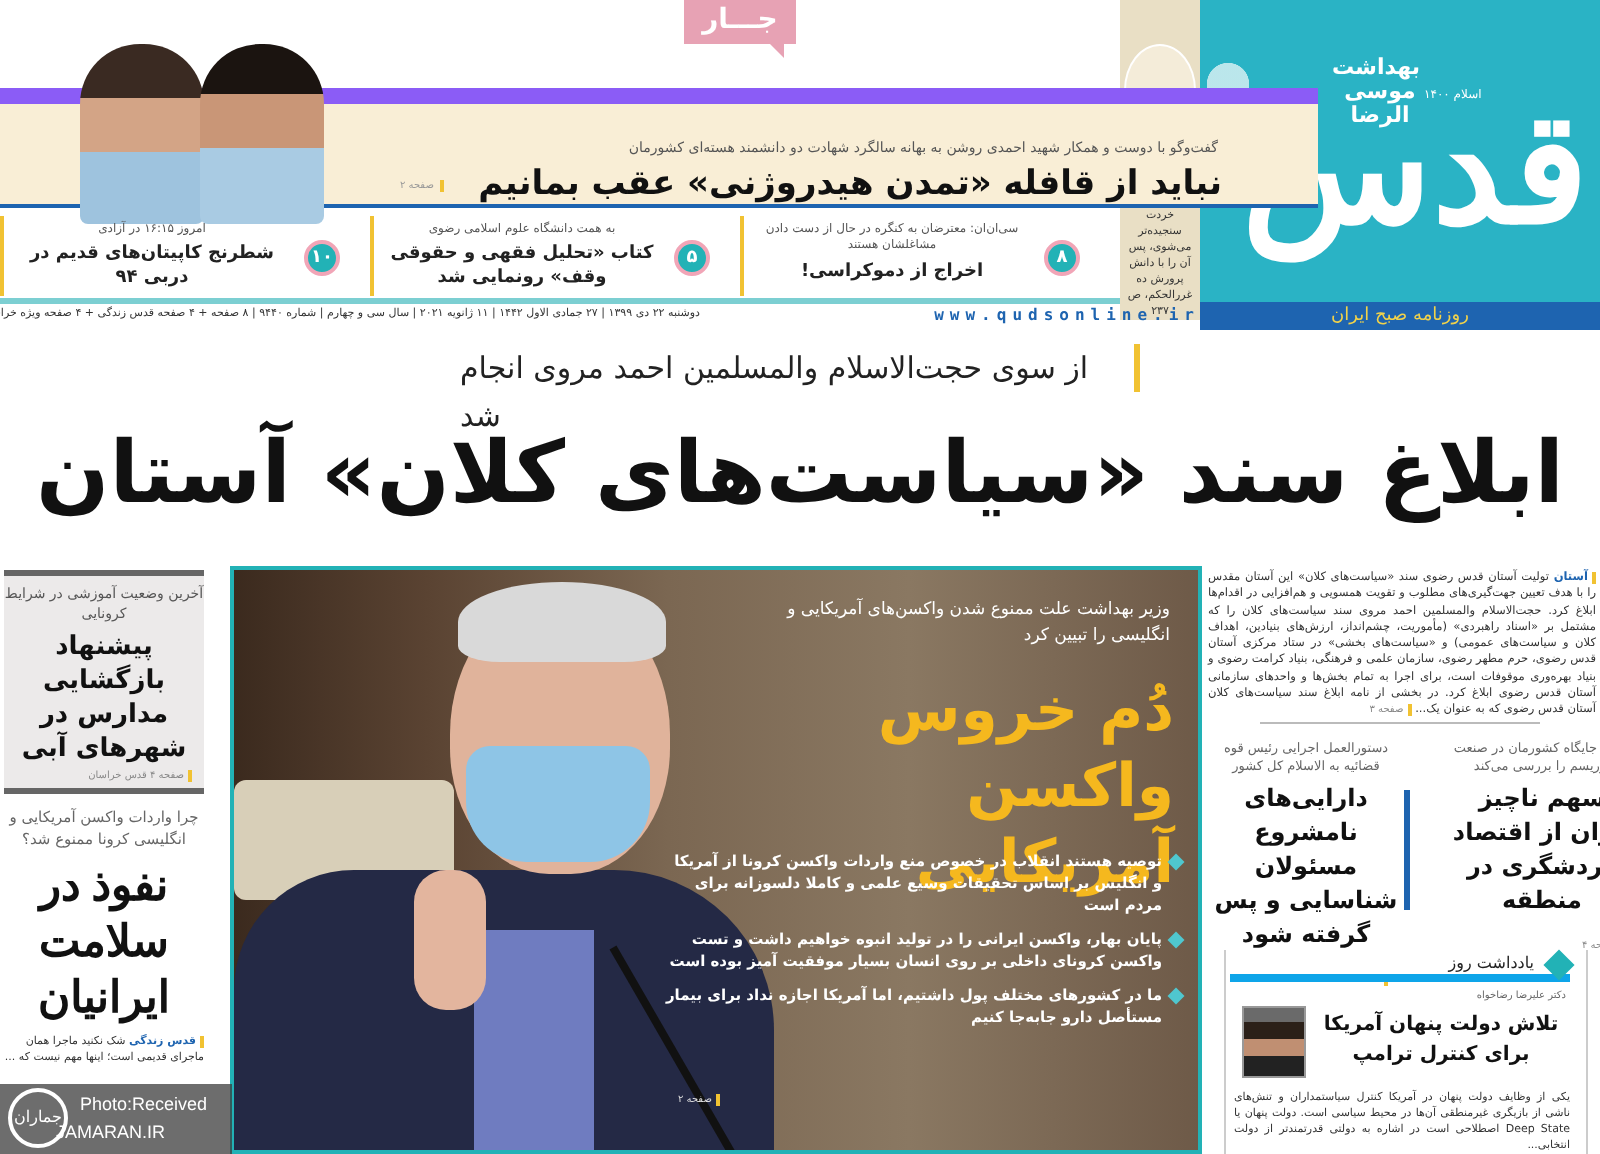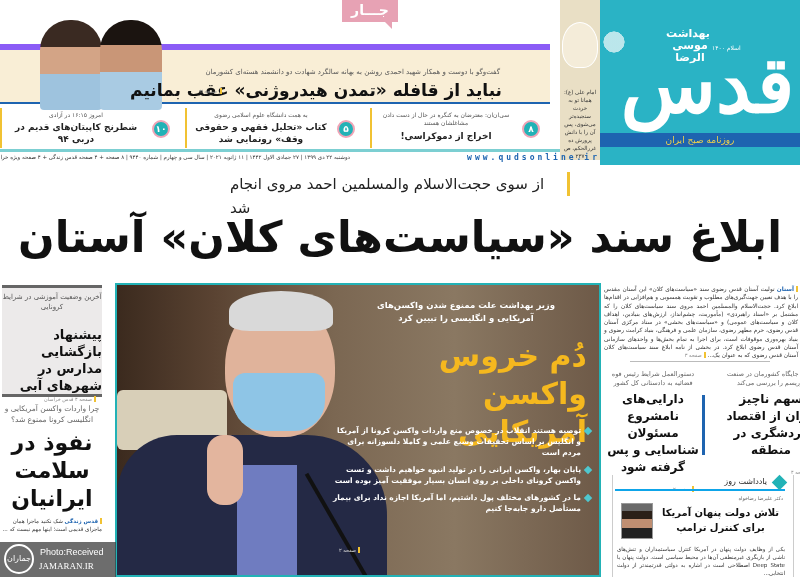--- a/index.html
+++ b/index.html
@@ -12,36 +12,36 @@
   
   #masthead { left: 600px; top: 0; width: 200px; height: 165px; background: #2ab3c5; }
   #masthead .pattern { position: absolute; left: 0; top: 20px; width: 28px; height: 44px;
     background: radial-gradient(circle at 50% 50%, #dff3f5 0 40%, transparent 41%); opacity: .8; }
   #masthead .logo-text { position: absolute; left: 20px; top: 25px; width: 175px; height: 120px;
     color: #ffffff; font-family: "DejaVu Serif", serif; font-size: 78px; font-weight: bold;
     line-height: 120px; text-align: center; letter-spacing: -4px; }
   #masthead .emblem { position: absolute; left: 70px; top: 28px; color: #ffffff; font-size: 11px;
     line-height: 12px; font-weight: bold; text-align: center; width: 40px; }
   #masthead .emblem-small { position: absolute; left: 112px; top: 44px; color: #fff; font-size: 6px; }
-  #masthead .tagline-bar { position: absolute; left: 0; bottom: 18px; width: 200px; height: 14px;
+  #masthead .tagline-bar { position: absolute; left: 0; bottom: 0; width: 200px; height: 14px;
     background: #1e64b0; color: #f2d34a; font-size: 9px; text-align: center; line-height: 14px; letter-spacing: 2px; }
 
   #quote-col { left: 560px; top: 0; width: 40px; height: 160px; background: #e9dfc5; }
   #quote-col .ornament { position: absolute; top: 22px; left: 2px; width: 36px; height: 46px;
     border: 1px solid #fff; border-radius: 50% 50% 40% 40%; background: #f4ecd9; }
   #quote-col .quote { position: absolute; top: 88px; left: 2px; width: 36px; font-size: 5.5px;
     line-height: 8px; color: #333; text-align: center; }
 
   
   #jar-badge { left: 342px; top: 0; width: 56px; height: 22px; background: #e7a2b4; color: #fff;
     font-size: 14px; font-weight: bold; text-align: center; line-height: 20px; }
   #jar-badge::after { content: ""; position: absolute; right: 6px; bottom: -7px;
     border-left: 7px solid transparent; border-top: 7px solid #e7a2b4; }
-  #feature-top { left: 0; top: 44px; width: 550px; height: 60px; background: #f9eed6;
-    border-top: 6px solid #8b5cf6; border-bottom: 2px solid #1e64b0; }
+  #feature-top { left: 0; top: 44px; width: 659px; height: 60px; background: #f9eed6;
+    border-top: 8px solid #8b5cf6; border-bottom: 2px solid #1e64b0; }
   #feature-top .portrait { position: absolute; top: -30px; width: 62px; height: 90px; border-radius: 30px 30px 4px 4px; }
   #feature-top .p1 { left: 40px; background: linear-gradient(#3a2a22 0 30%, #d3a486 30% 60%, #9ec3de 60%); }
   #feature-top .p2 { left: 100px; background: linear-gradient(#1b1410 0 28%, #c99677 28% 58%, #a9cbe3 58%); }
   #feature-top .kicker { position: absolute; right: 50px; top: 18px; font-size: 7px; color: #555; white-space: nowrap; }
   #feature-top .headline { position: absolute; right: 48px; top: 30px; font-size: 17px; font-weight: bold; color: #111; white-space: nowrap; }
   #feature-top .pageref { position: absolute; left: 200px; top: 38px; font-size: 5px; color: #999;
     border-right: 2px solid #f1c232; padding-right: 3px; }
 
   
   #teasers { left: 0; top: 108px; width: 550px; height: 40px; }
@@ -62,43 +62,43 @@
   #sub-headline { left: 230px; top: 172px; width: 340px; height: 24px; font-size: 15px; color: #222;
     text-align: left; border-right: 3px solid #f1c232; line-height: 24px; }
   #main-headline { left: 4px; top: 205px; width: 792px; height: 64px; font-size: 43px; font-weight: 900;
     color: #111; text-align: center; line-height: 64px; letter-spacing: -1px; font-family: "DejaVu Sans", sans-serif; }
 
   
   #left-col { left: 0; top: 285px; width: 112px; height: 360px; }
   #left-box { position: absolute; left: 2px; top: 0; width: 100px; height: 112px; background: #eceaea;
     border-top: 3px solid #666; border-bottom: 3px solid #666; }
   #left-box .kick { font-size: 7px; color: #555; text-align: center; margin-top: 4px; line-height: 10px; }
-  #left-box .title { font-size: 13px; font-weight: bold; color: #111; text-align: right; line-height: 17px; margin-top: 14px; }
+  #left-box .title { font-size: 13px; font-weight: bold; color: #111; text-align: center; line-height: 17px; margin-top: 3px; }
   #left-box .ref { font-size: 5px; color: #888; text-align: right; margin: 2px 6px 0 0; border-right: 2px solid #f1c232; padding-right: 2px; }
   #left-story { position: absolute; left: 2px; top: 118px; width: 100px; }
   #left-story .kick { font-size: 7.5px; color: #666; text-align: center; line-height: 11px; }
-  #left-story .title { font-size: 22px; font-weight: bold; color: #111; text-align: center; line-height: 28px; margin-top: 4px; }
+  #left-story .title { font-size: 22px; font-weight: bold; color: #111; text-align: center; line-height: 28px; margin-top: 4px; font-family: Liberation Serif, serif; }
   #left-story .body { font-size: 5.5px; color: #333; line-height: 8px; margin-top: 4px; }
   #left-story .body .tag { color: #1e64b0; font-weight: bold; border-right: 2px solid #f1c232; padding-right: 2px; }
 
   
   #hero { left: 115px; top: 283px; width: 486px; height: 294px;
     background: linear-gradient(90deg, #3b2a1e 0%, #5a4332 20%, #7b6752 45%, #8a7862 70%, #6e5a48 100%);
     border: 2px solid #22b2b6; overflow: hidden; }
   #hero .chair { position: absolute; left: 0; top: 105px; width: 110px; height: 60px; background: #d8cfb8; border-radius: 6px; }
   #hero .person-body { position: absolute; left: 0; top: 150px; width: 270px; height: 150px;
     background: #242945; border-radius: 60px 80px 0 0; }
   #hero .shirt { position: absolute; left: 120px; top: 180px; width: 60px; height: 120px; background: #6f7cc0; }
   #hero .head { position: absolute; left: 108px; top: 12px; width: 110px; height: 140px; border-radius: 50% 50% 45% 45%;
     background: #e0b39b; }
   #hero .hair { position: absolute; left: 112px; top: 6px; width: 104px; height: 40px; border-radius: 50% 50% 20% 20%; background: #d9d9d9; }
   #hero .mask { position: absolute; left: 116px; top: 88px; width: 92px; height: 58px; border-radius: 12px 12px 30px 30px; background: #8ec5e6; }
   #hero .hand { position: absolute; left: 90px; top: 150px; width: 36px; height: 70px; border-radius: 16px; background: #e3b59e; }
   #hero .mic { position: absolute; left: 220px; top: 180px; width: 4px; height: 130px; background: #111; transform: rotate(-30deg); }
-  #hero .kick { position: absolute; right: 28px; top: 14px; width: 210px; font-size: 8.5px; font-weight: bold; color: #fff; line-height: 13px; text-align: center; }
+  #hero .kick { position: absolute; right: 14px; top: 14px; width: 210px; font-size: 8.5px; font-weight: normal; color: #fff; line-height: 13px; text-align: right; }
   #hero .title { position: absolute; right: 12px; top: 52px; width: 240px; font-size: 30px; font-weight: 900; color: #f5b81e; line-height: 38px; text-align: right; }
   #hero .bullets { position: absolute; right: 8px; top: 140px; width: 260px; list-style: none; }
   #hero .bullets li { font-size: 7.5px; color: #fff; font-weight: bold; line-height: 11px; margin-bottom: 6px; padding-right: 10px; position: relative; text-align: right; }
   #hero .bullets li::before { content: ""; position: absolute; right: 0; top: 3px; width: 6px; height: 6px; background: #4fc7cf; transform: rotate(45deg); }
   #hero .ref { position: absolute; left: 222px; top: 262px; font-size: 5px; color: #ddd; border-right: 2px solid #f1c232; padding-right: 2px; }
 
   
   #lead-story { left: 604px; top: 285px; width: 194px; height: 70px; font-size: 5.8px; color: #333; line-height: 8.3px; text-align: justify; }
   #lead-story .tag { color: #1e64b0; font-weight: bold; border-right: 2px solid #f1c232; padding-right: 2px; }
   #lead-story .ref { color: #888; font-size: 5px; border-right: 2px solid #f1c232; padding-right: 2px; }
@@ -106,35 +106,35 @@
 
   .right-story { position: absolute; top: 370px; width: 94px; height: 95px; }
   .right-story .kick { font-size: 6.5px; color: #666; text-align: center; line-height: 9px; }
   .right-story .title { font-size: 12px; font-weight: bold; color: #111; text-align: center; line-height: 17px; margin-top: 3px; }
   .right-story .ref { font-size: 5px; color: #888; margin: 4px 6px 0 0; border-right: 2px solid #f1c232; padding-right: 2px; display: inline-block; }
   #rs1 { left: 704px; margin-left: 20px; }
   #rs2 { left: 606px; }
   #divider-blue { left: 702px; top: 395px; width: 3px; height: 60px; background: #1e64b0; }
 
   #editorial { left: 612px; top: 475px; width: 182px; height: 102px; border-left: 1px solid #ccc; border-right: 1px solid #ccc; }
-  #editorial .header { position: absolute; right: 8px; top: 2px; width: 170px; height: 14px; border-bottom: 2px solid #0ea5e9; }
+  #editorial .header { position: absolute; right: 8px; top: 2px; width: 170px; height: 14px; border-bottom: 4px solid #0ea5e9; }
   #editorial .header .diamond { position: absolute; right: 0; top: 0; width: 11px; height: 11px; background: #22b2b6; transform: rotate(45deg); }
   #editorial .header .label { position: absolute; right: 18px; top: 0; font-size: 8px; color: #222; }
   #editorial .author { position: absolute; right: 10px; top: 20px; font-size: 5px; color: #666; }
   #editorial .photo { position: absolute; left: 8px; top: 28px; width: 32px; height: 36px;
     background: linear-gradient(#6a6a6a 0 20%, #2b2018 20% 45%, #c08f72 45% 70%, #222 70%); border: 1px solid #999; }
   #editorial .title { position: absolute; right: 10px; top: 30px; width: 125px; font-size: 10px; font-weight: bold; color: #111; text-align: center; line-height: 15px; }
   #editorial .body { position: absolute; right: 8px; top: 70px; width: 168px; font-size: 5.5px; color: #333; line-height: 8px; text-align: justify; }
 
   
   #watermark { left: 0; top: 542px; width: 116px; height: 35px; background: rgba(60,60,60,.75); direction: ltr; }
   #watermark .logo { position: absolute; left: 4px; top: 2px; width: 30px; height: 30px; border-radius: 50%; border: 2px solid #fff;
     color: #fff; font-size: 8px; text-align: center; line-height: 26px; }
   #watermark .line1 { position: absolute; left: 40px; top: 5px; font-size: 9px; color: #fff; font-family: "Liberation Sans", sans-serif; }
-  #watermark .line2 { position: absolute; left: 39px; top: 19px; font-size: 9px; color: #fff; font-family: Liberation Serif, serif; }
+  #watermark .line2 { position: absolute; left: 28px; top: 19px; font-size: 9px; color: #fff; font-family: Liberation Sans, sans-serif; }
 </style>
 </head>
 <body>
 
 <div id="masthead" class="abs">
   <div class="pattern"></div>
   <div class="emblem">بهداشت موسی الرضا</div>
   <div class="emblem-small">اسلام ۱۴۰۰</div>
   <div class="logo-text">قدس</div>
   <div class="tagline-bar">روزنامه صبح ایران</div>
@@ -218,21 +218,21 @@
 </div>
 <div id="rule-mid" class="abs"></div>
 
 <div id="rs1" class="right-story">
   <div class="kick">قدس جایگاه کشورمان در صنعت توریسم را بررسی می‌کند</div>
   <div class="title">سهم ناچیز ایران از اقتصاد گردشگری در منطقه</div>
   <div class="ref">صفحه ۴</div>
 </div>
 <div id="divider-blue" class="abs"></div>
 <div id="rs2" class="right-story">
-  <div class="kick">دستورالعمل شرایط رئیس قوه قضائیه به دادستانی کل کشور</div>
+  <div class="kick">دستورالعمل اجرایی رئیس قوه قضائیه به الاسلام کل کشور</div>
   <div class="title">دارایی‌های نامشروع مسئولان شناسایی و پس گرفته شود</div>
   <div class="ref">صفحه ۲</div>
 </div>
 
 <div id="editorial" class="abs">
   <div class="header">
     <div class="diamond"></div>
     <div class="label">یادداشت روز</div>
   </div>
   <div class="author">دکتر علیرضا رضاخواه</div>

